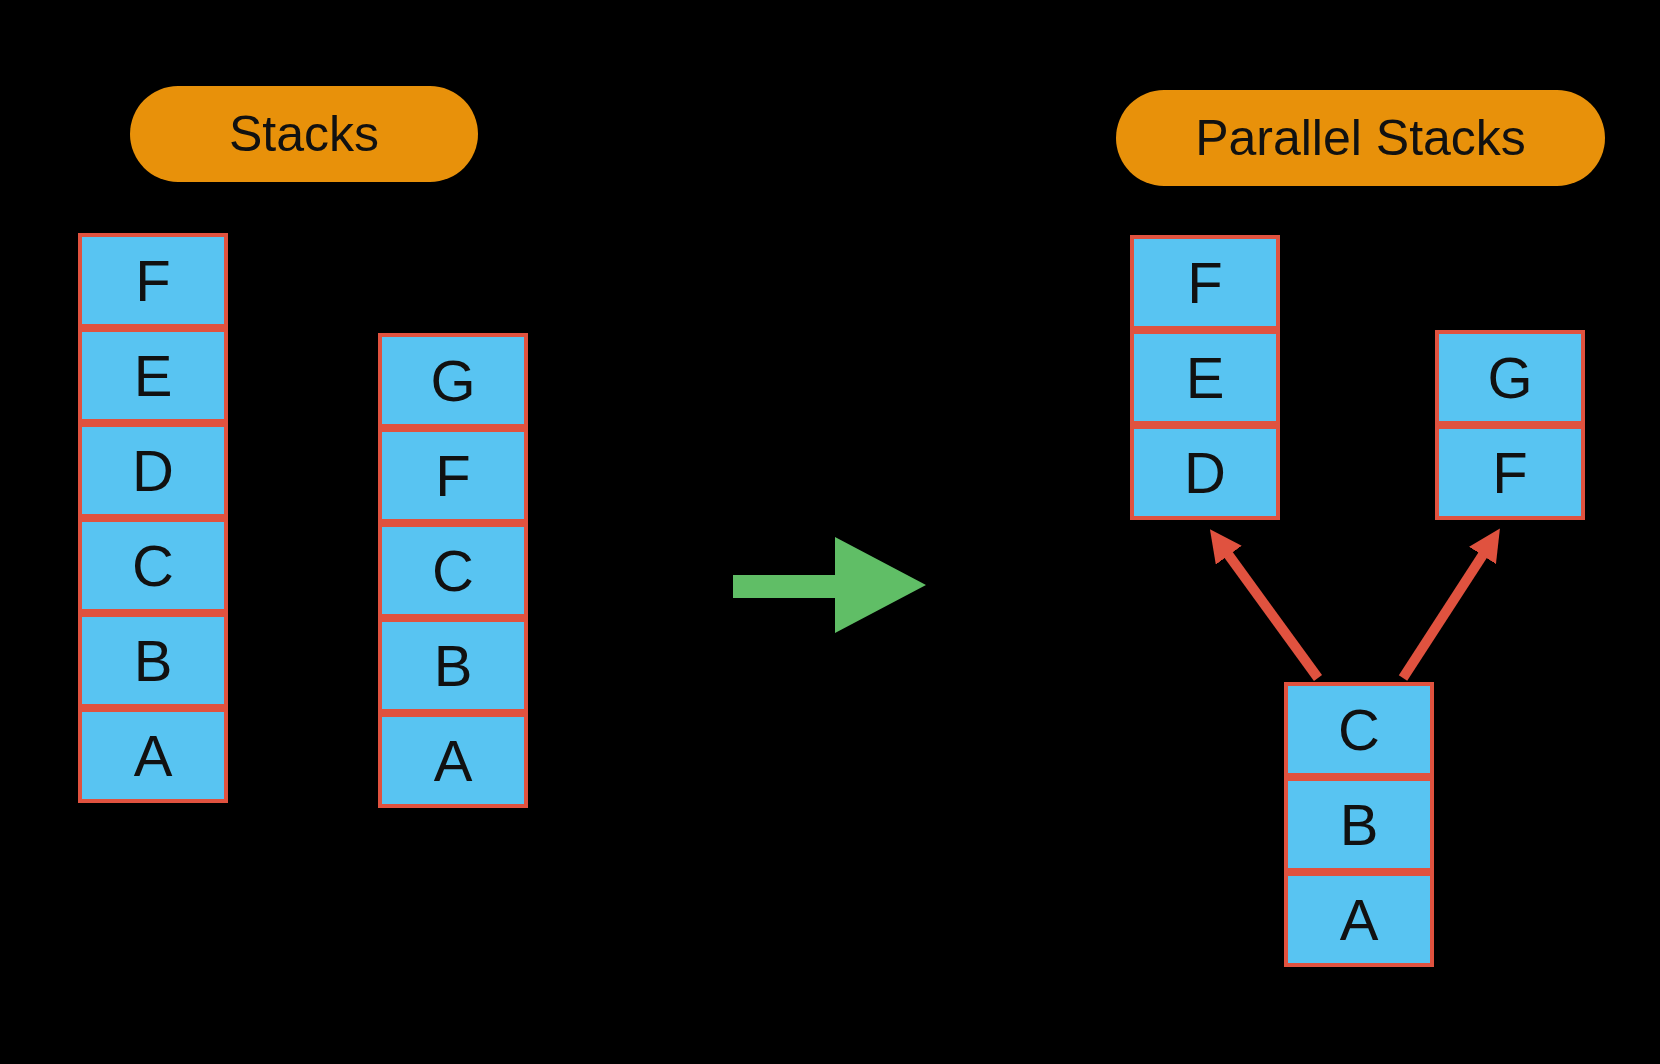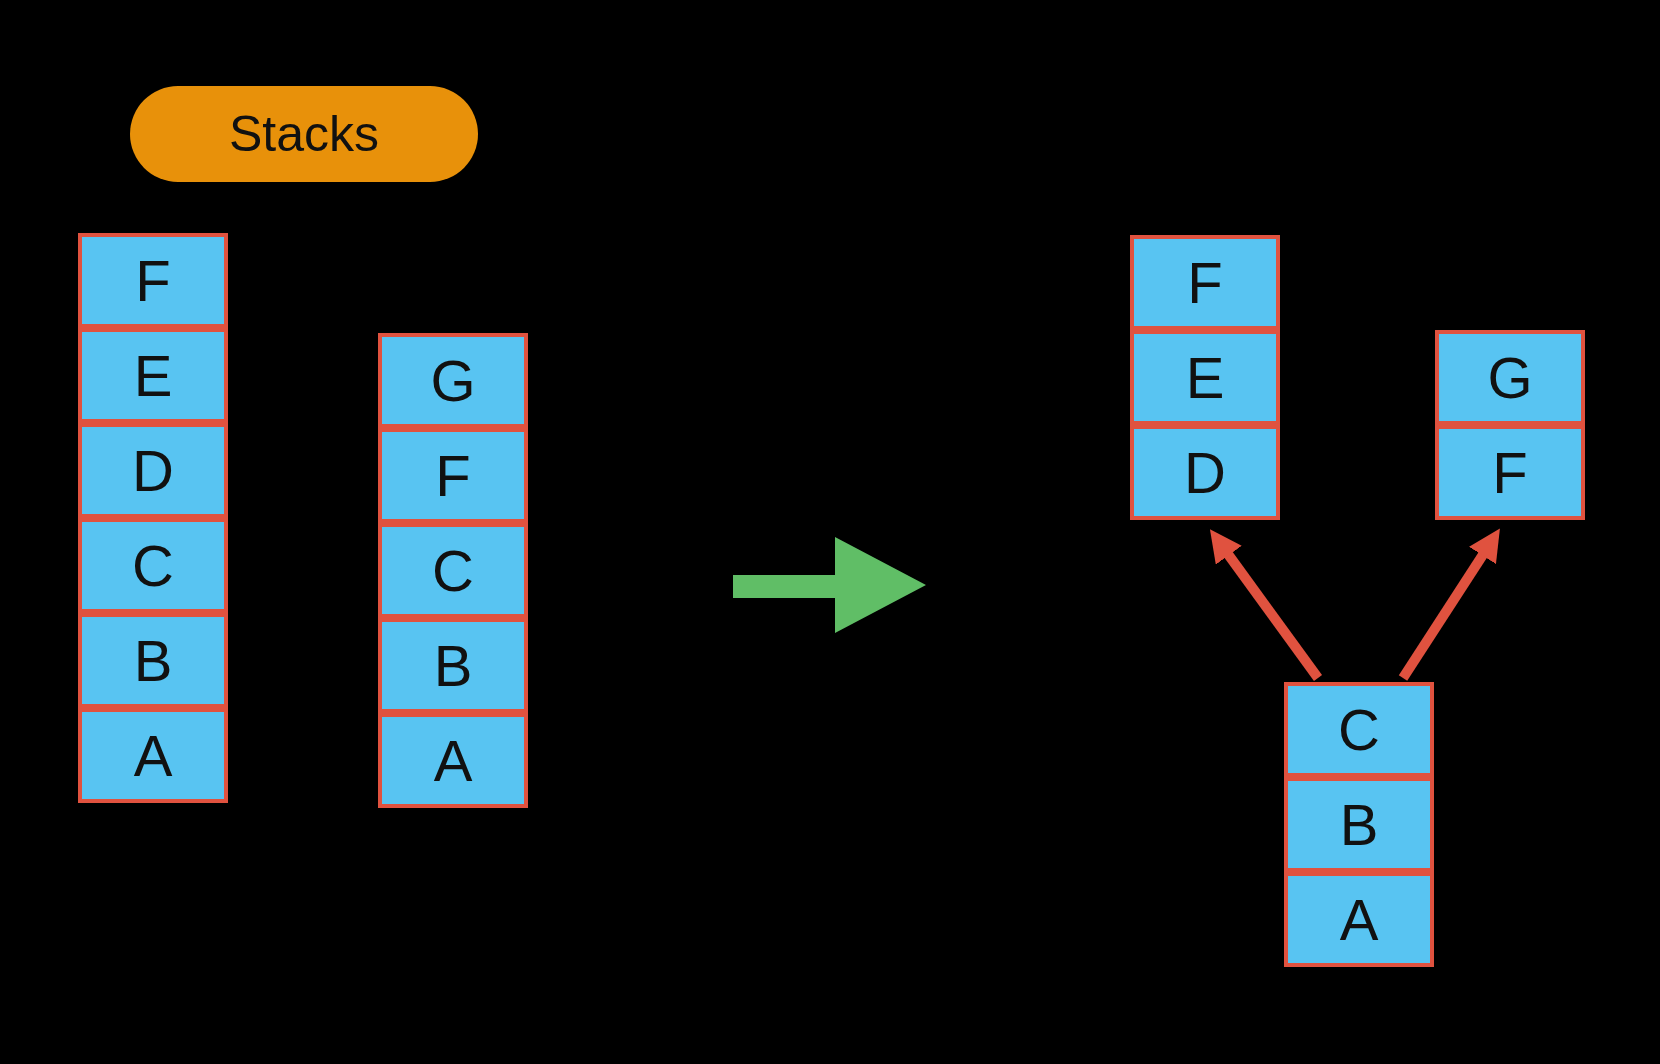--- a/index.html
+++ b/index.html
@@ -65,20 +65,23 @@
 </style>
 </head>
 <body>
 
 <div class="canvas">
 
   <div class="pill pill-left">
     <span>Stacks</span>
   </div>
 
+  <div class="pill pill-right">
+    <span>Parallel Stacks</span>
+  </div>
 
   <div class="stack stack-1">
     <div class="cell">F</div>
     <div class="cell">E</div>
     <div class="cell">D</div>
     <div class="cell">C</div>
     <div class="cell">B</div>
     <div class="cell">A</div>
   </div>
 

